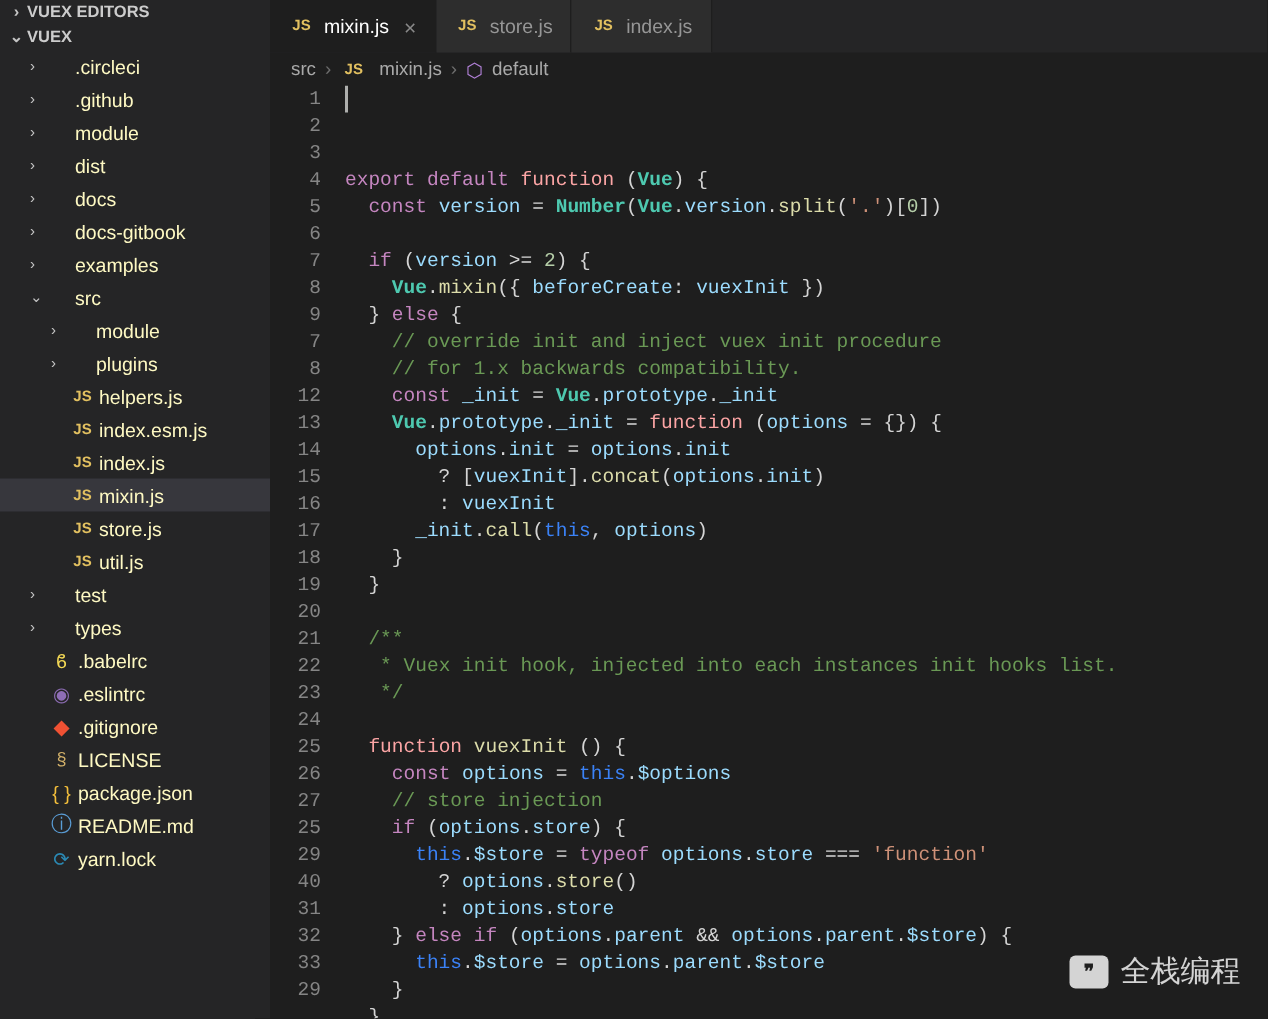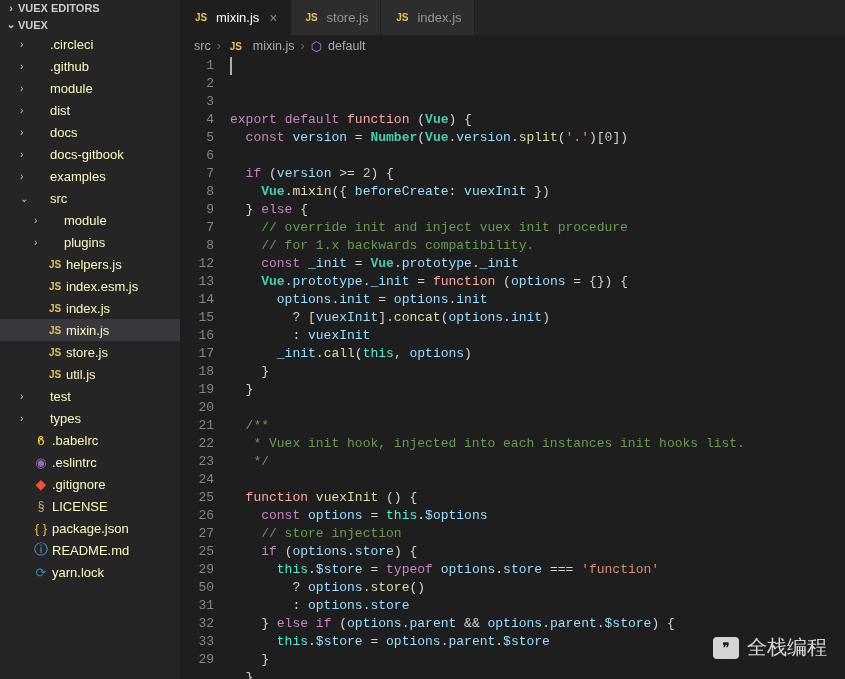--- a/index.html
+++ b/index.html
@@ -133,21 +133,21 @@
 .kw { color: #c586c0; margin-top: 40px; }
 .fn { color: #fca5a5; }
 .name { color: #dcdcaa; }
 .var { color: #9cdcfe; }
 .cls { color: #4ec9b0; font-weight: bold; }
 .prop { color: #9cdcfe; }
 .str { color: #ce9178; }
 .num { color: #b5cea8; }
 .cmt { color: #6a9955; }
 .pun { color: #d4d4d4; }
-.this { color: #5eead4; }
+.this { color: #3b82f6; }
 
 .watermark {
   position: absolute;
   right: 18px;
   bottom: 18px;
   display: flex;
   align-items: center;
   gap: 8px;
   color: #e8e8e8;
   font-size: 20px;
@@ -356,21 +356,21 @@
         <div>20</div>
         <div>21</div>
         <div>22</div>
         <div>23</div>
         <div>24</div>
         <div>25</div>
         <div>26</div>
         <div>27</div>
         <div>25</div>
         <div>29</div>
-        <div>50</div>
+        <div>40</div>
         <div>31</div>
         <div>32</div>
         <div>33</div>
         <div>29</div>
       </div>
     <div class="code" id="code">
       <div class="cursor-line"></div>
     <div class="line"><span class="kw">export</span><span class="pun"> </span><span class="kw">default</span><span class="pun"> </span><span class="fn">function</span><span class="pun"> (</span><span class="cls">Vue</span><span class="pun">) {</span></div><div class="line"><span class="pun">  </span><span class="kw">const</span><span class="pun"> </span><span class="var">version</span><span class="pun"> = </span><span class="cls">Number</span><span class="pun">(</span><span class="cls">Vue</span><span class="pun">.</span><span class="prop">version</span><span class="pun">.</span><span class="name">split</span><span class="pun">(</span><span class="str">'.'</span><span class="pun">)[</span><span class="num">0</span><span class="pun">])</span></div><div class="line"><span class="pun"></span></div><div class="line"><span class="pun">  </span><span class="kw">if</span><span class="pun"> (</span><span class="var">version</span><span class="pun"> &gt;= </span><span class="num">2</span><span class="pun">) {</span></div><div class="line"><span class="pun">    </span><span class="cls">Vue</span><span class="pun">.</span><span class="name">mixin</span><span class="pun">({ </span><span class="prop">beforeCreate</span><span class="pun">: </span><span class="var">vuexInit</span><span class="pun"> })</span></div><div class="line"><span class="pun">  } </span><span class="kw">else</span><span class="pun"> {</span></div><div class="line"><span class="pun">    </span><span class="cmt">// override init and inject vuex init procedure</span></div><div class="line"><span class="pun">    </span><span class="cmt">// for 1.x backwards compatibility.</span></div><div class="line"><span class="pun">    </span><span class="kw">const</span><span class="pun"> </span><span class="var">_init</span><span class="pun"> = </span><span class="cls">Vue</span><span class="pun">.</span><span class="prop">prototype</span><span class="pun">.</span><span class="prop">_init</span></div><div class="line"><span class="pun">    </span><span class="cls">Vue</span><span class="pun">.</span><span class="prop">prototype</span><span class="pun">.</span><span class="prop">_init</span><span class="pun"> = </span><span class="fn">function</span><span class="pun"> (</span><span class="var">options</span><span class="pun"> = {}) {</span></div><div class="line"><span class="pun">      </span><span class="var">options</span><span class="pun">.</span><span class="prop">init</span><span class="pun"> = </span><span class="var">options</span><span class="pun">.</span><span class="prop">init</span></div><div class="line"><span class="pun">        ? [</span><span class="var">vuexInit</span><span class="pun">].</span><span class="name">concat</span><span class="pun">(</span><span class="var">options</span><span class="pun">.</span><span class="prop">init</span><span class="pun">)</span></div><div class="line"><span class="pun">        : </span><span class="var">vuexInit</span></div><div class="line"><span class="pun">      </span><span class="var">_init</span><span class="pun">.</span><span class="name">call</span><span class="pun">(</span><span class="this">this</span><span class="pun">, </span><span class="var">options</span><span class="pun">)</span></div><div class="line"><span class="pun">    }</span></div><div class="line"><span class="pun">  }</span></div><div class="line"><span class="pun"></span></div><div class="line"><span class="pun">  </span><span class="cmt">/**</span></div><div class="line"><span class="pun">  </span><span class="cmt"> * Vuex init hook, injected into each instances init hooks list.</span></div><div class="line"><span class="pun">  </span><span class="cmt"> */</span></div><div class="line"><span class="pun"></span></div><div class="line"><span class="pun">  </span><span class="fn">function</span><span class="pun"> </span><span class="name">vuexInit</span><span class="pun"> () {</span></div><div class="line"><span class="pun">    </span><span class="kw">const</span><span class="pun"> </span><span class="var">options</span><span class="pun"> = </span><span class="this">this</span><span class="pun">.</span><span class="prop">$options</span></div><div class="line"><span class="pun">    </span><span class="cmt">// store injection</span></div><div class="line"><span class="pun">    </span><span class="kw">if</span><span class="pun"> (</span><span class="var">options</span><span class="pun">.</span><span class="prop">store</span><span class="pun">) {</span></div><div class="line"><span class="pun">      </span><span class="this">this</span><span class="pun">.</span><span class="prop">$store</span><span class="pun"> = </span><span class="kw">typeof</span><span class="pun"> </span><span class="var">options</span><span class="pun">.</span><span class="prop">store</span><span class="pun"> === </span><span class="str">'function'</span></div><div class="line"><span class="pun">        ? </span><span class="var">options</span><span class="pun">.</span><span class="name">store</span><span class="pun">()</span></div><div class="line"><span class="pun">        : </span><span class="var">options</span><span class="pun">.</span><span class="prop">store</span></div><div class="line"><span class="pun">    } </span><span class="kw">else</span><span class="pun"> </span><span class="kw">if</span><span class="pun"> (</span><span class="var">options</span><span class="pun">.</span><span class="prop">parent</span><span class="pun"> &amp;&amp; </span><span class="var">options</span><span class="pun">.</span><span class="prop">parent</span><span class="pun">.</span><span class="prop">$store</span><span class="pun">) {</span></div><div class="line"><span class="pun">      </span><span class="this">this</span><span class="pun">.</span><span class="prop">$store</span><span class="pun"> = </span><span class="var">options</span><span class="pun">.</span><span class="prop">parent</span><span class="pun">.</span><span class="prop">$store</span></div><div class="line"><span class="pun">    }</span></div><div class="line"><span class="pun">  }</span></div></div>
   </div>
 </div>

